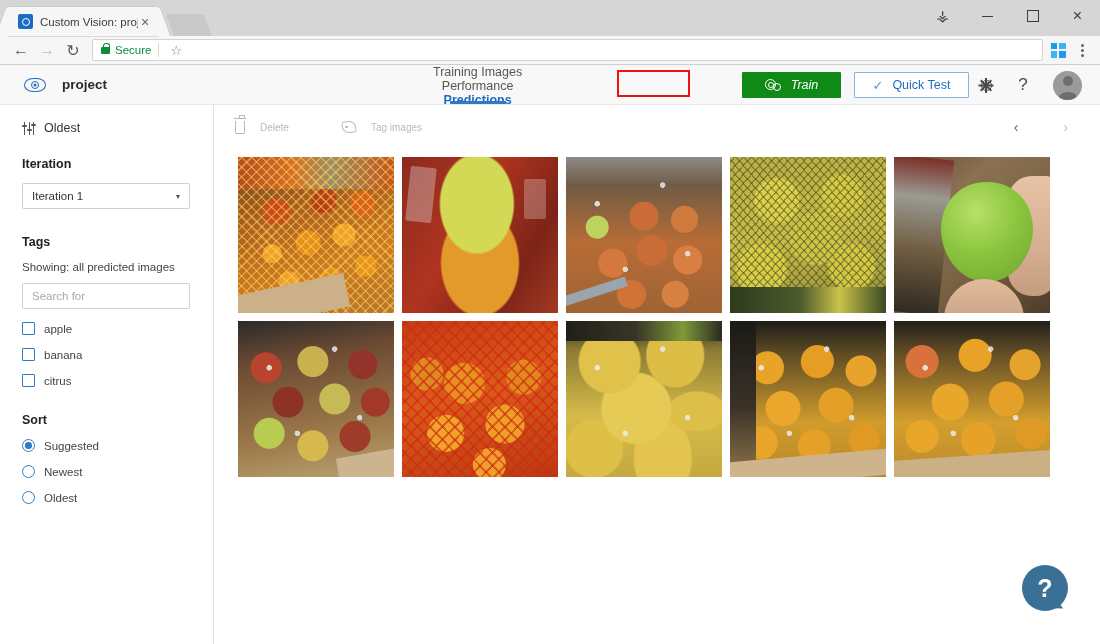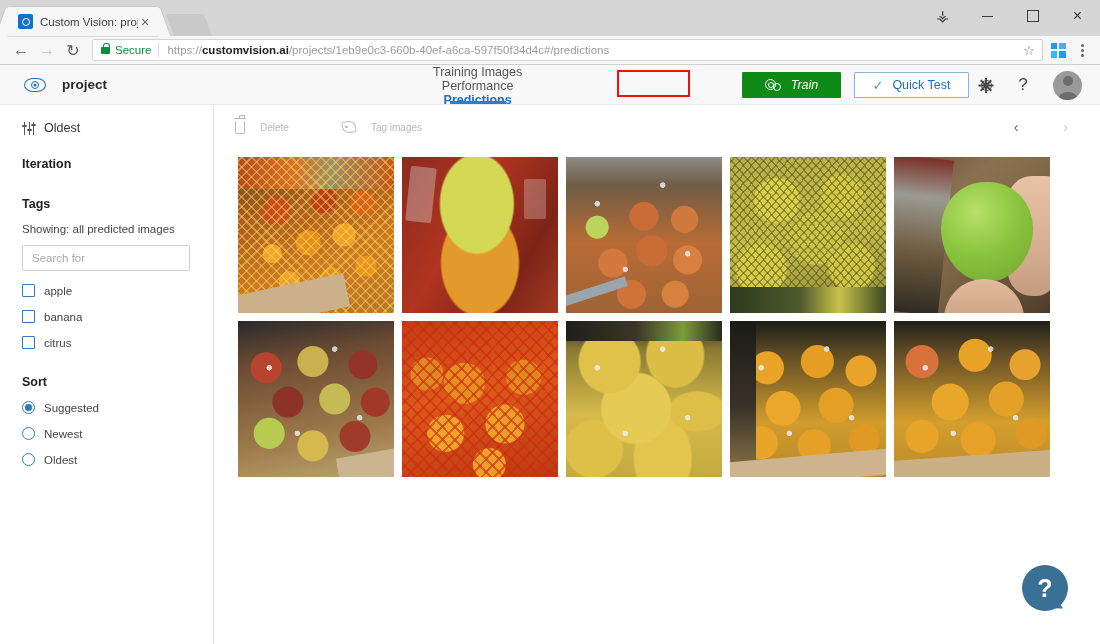--- a/index.html
+++ b/index.html
@@ -605,21 +605,20 @@
 </div>
 
 <div class="toolbar">
   <div class="nav-btn">←</div>
   <div class="nav-btn disabled">→</div>
   <div class="nav-btn">↻</div>
   <div class="omnibox">
     <span class="lock-icon"></span>
     <span class="secure-text">Secure</span>
     <span class="omni-sep"></span>
-    <span class="url"><i>https://</i><b>customvision.ai</b><i>/projects/1eb9e0c3-660b-40ef-a6ca-597f50f34d4c#/predictions</i></span>
     <span class="star-icon">☆</span>
   </div>
   <div class="ext-icon">
     <span class="e1"></span>
       <span class="e2"></span>
       <span class="e3"></span>
       <span class="e4"></span>
   </div>
   <div class="dots-icon">
       <i></i>
@@ -686,20 +685,24 @@
           <span class="v v2"></span>
           <span class="v v3"></span>
         <span class="k k1"></span>
           <span class="k k2"></span>
           <span class="k k3"></span>
       </span>
       <span class="filter-label">Oldest</span>
     </div>
 
     <div class="side-h">Iteration</div>
+    <div class="iteration-select">
+      <span>Iteration 1</span>
+      <span class="caret">▾</span>
+    </div>
 
     <div class="blk-tags">
       <div class="side-h">Tags</div>
       <div class="showing">Showing: all predicted images</div>
       <div class="search-box">
         <span>Search for</span>
       </div>
       <div class="cbrow">
         <span class="cbox"></span>
         <span class="cblabel">apple</span>

